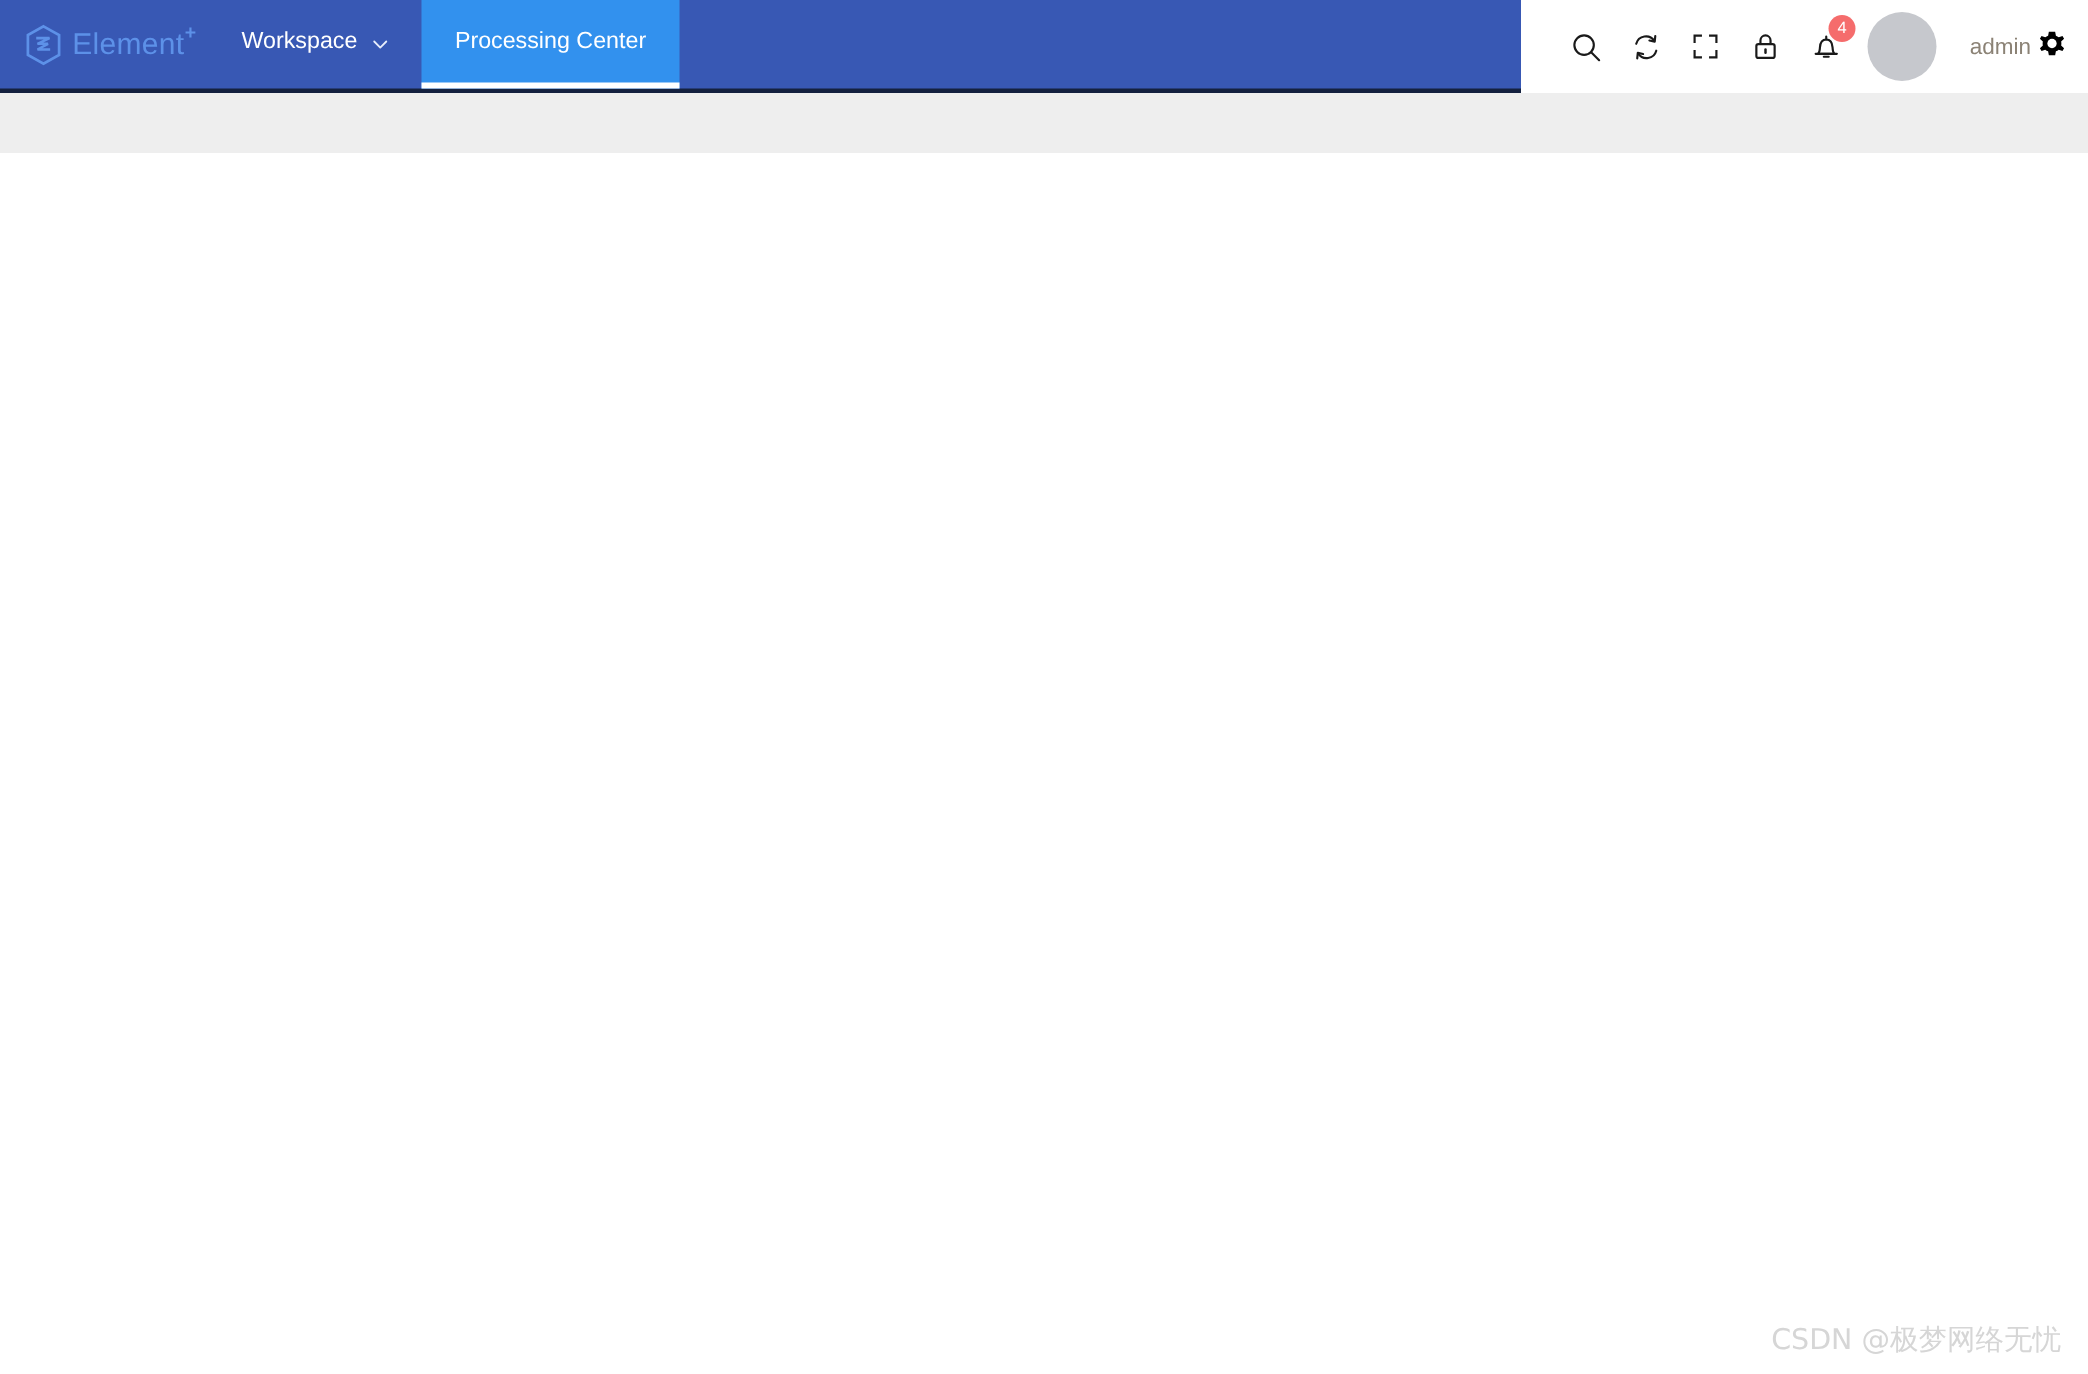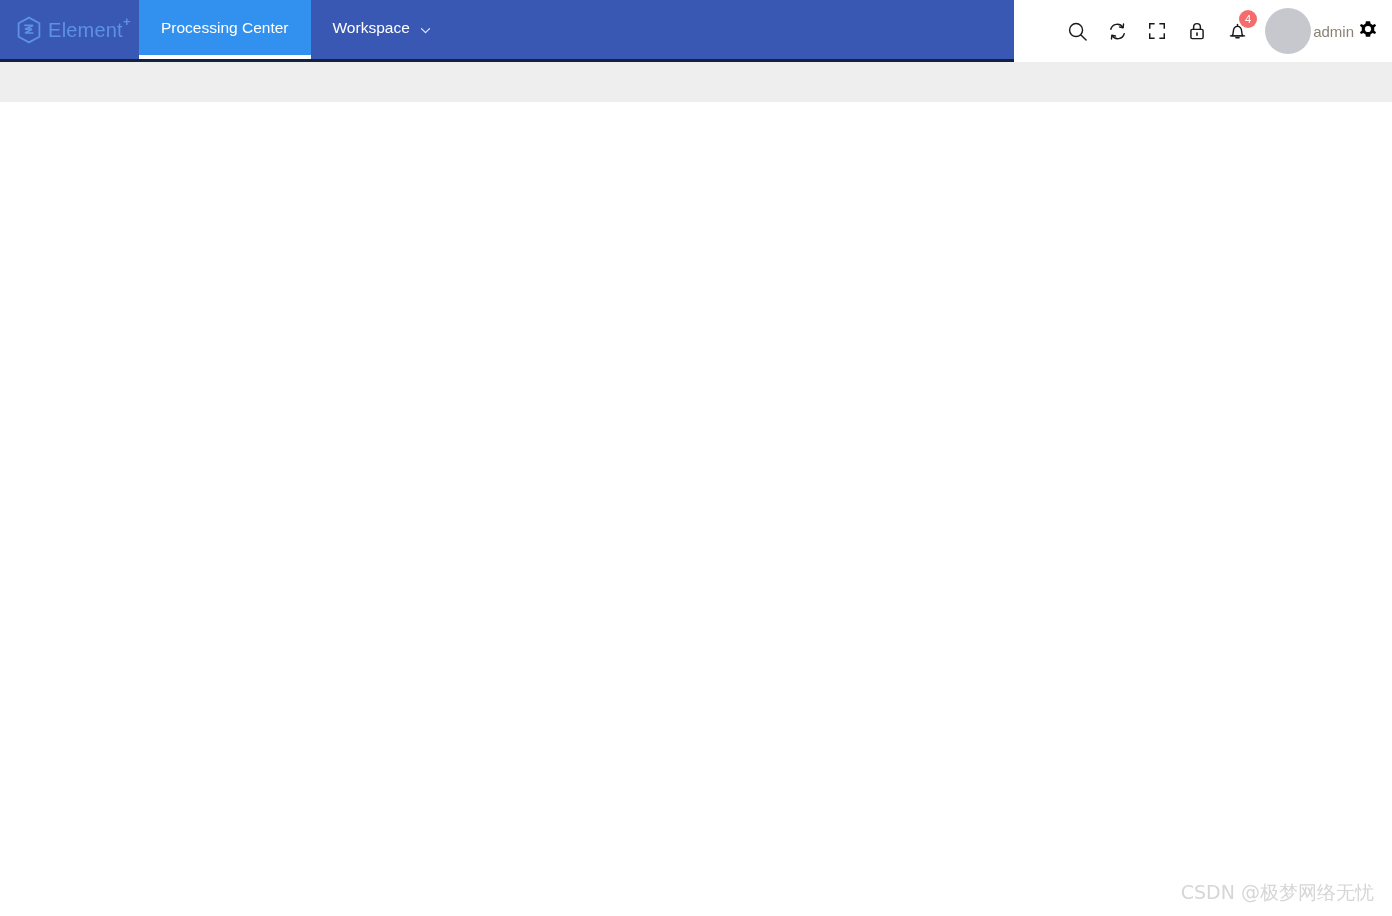--- a/index.html
+++ b/index.html
@@ -134,21 +134,21 @@
     color: #ffffff;
     font-size: 11px;
     line-height: 18px;
     text-align: center;
     font-family: "Liberation Sans", sans-serif;
   }
 
   .user-area {
     display: flex;
     align-items: center;
-    gap: 2px;
+    gap: 22px;
     margin-left: 8px;
     cursor: pointer;
   }
   .avatar {
     width: 46px;
     height: 46px;
     border-radius: 50%;
     background: #c6c8cd;
     flex: 0 0 auto;
   }
@@ -209,31 +209,31 @@
           <path d="M9 9.4 L17 9.4 L9 13.2 L16 13.2 L9 17.0 L16.6 17.0" stroke="#5d91e8" stroke-width="1.7" fill="none" stroke-linecap="square"></path>
         </svg>
       </span>
       <span class="brand-text">
         <span>Element</span>
         <span class="brand-plus">+</span>
       </span>
     </div>
 
     <div class="nav-items">
-      <div class="nav-item active">
-        <span>Processing Center</span>
-      </div>
       <div class="nav-item">
         <span>Workspace</span>
         <span class="caret">
           <svg width="11" height="11" viewBox="0 0 12 12" fill="none" xmlns="http://www.w3.org/2000/svg">
             <path d="M1.6 4 L6 8.4 L10.4 4" stroke="currentColor" stroke-width="1.3" fill="none" stroke-linecap="round" stroke-linejoin="round"></path>
           </svg>
         </span>
       </div>
+      <div class="nav-item active">
+        <span>Processing Center</span>
+      </div>
     </div>
 
   </div>
 
   <div class="header-tools">
 
     <div class="tool-btn">
       <span>
         <svg width="21" height="21" viewBox="0 0 22 22" fill="none" xmlns="http://www.w3.org/2000/svg">
           <circle cx="9.5" cy="9.5" r="6.8" stroke="currentColor" stroke-width="1.5" fill="none"></circle>

